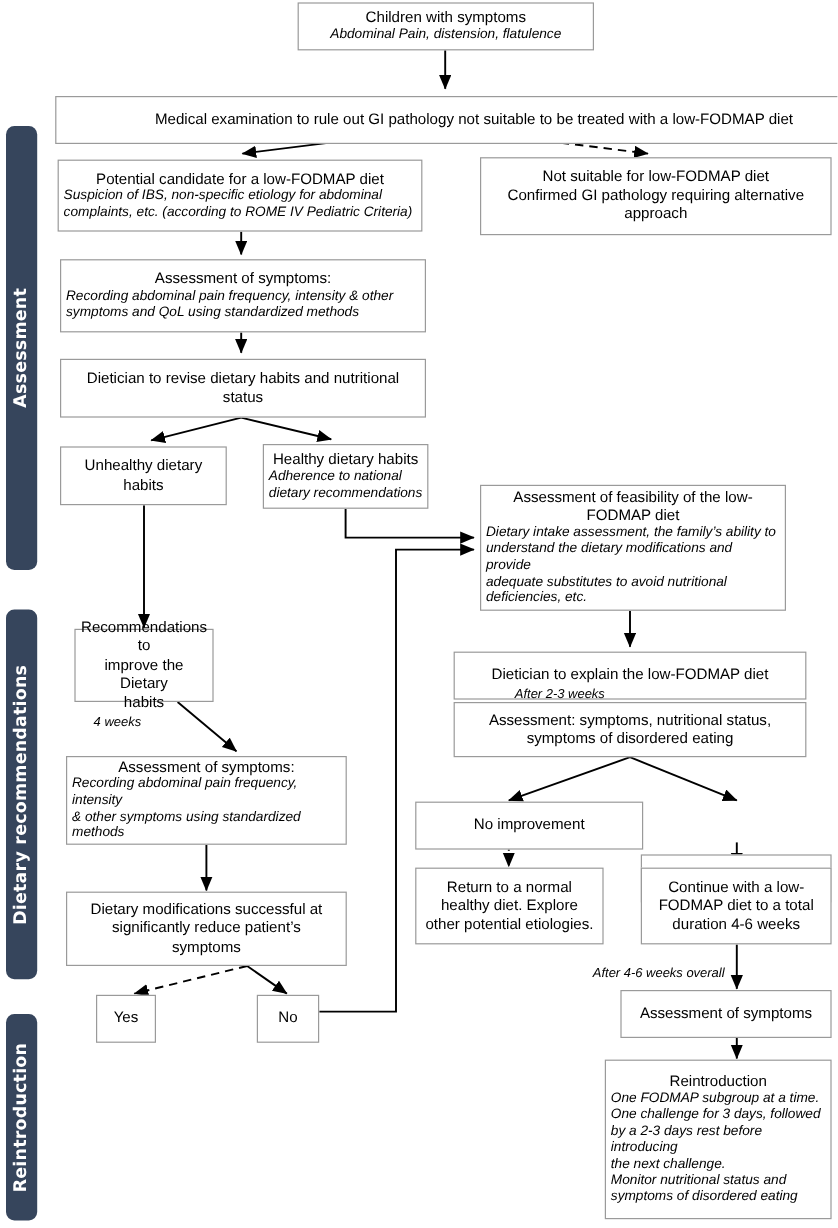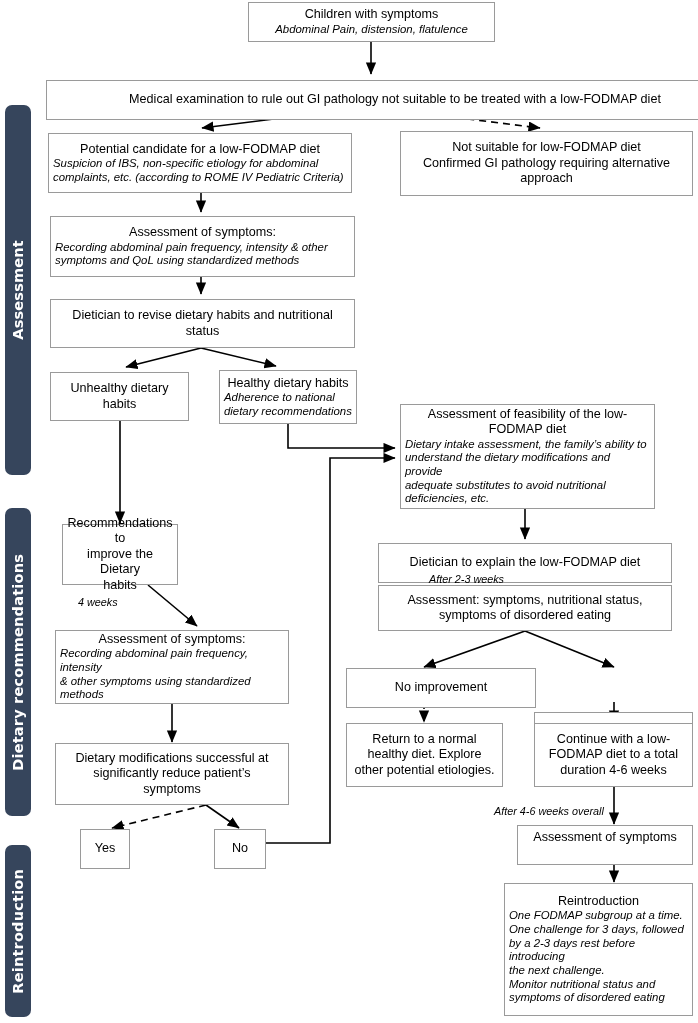--- a/index.html
+++ b/index.html
@@ -226,21 +226,21 @@
 healthy diet. Explore
 other potential etiologies.</div>
   </div>
 
   <div class="node center" style="left:534px;top:723px;width:159px;height:64px;">
     <div class="ttl">Continue with a low-
 FODMAP diet to a total
 duration 4-6 weeks</div>
   </div>
 
-  <div class="node center" style="left:517px;top:825px;width:176px;height:29px;justify-content:flex-end;">
+  <div class="node center" style="left:517px;top:825px;width:176px;height:29px;">
     <div class="ttl">Assessment of symptoms</div>
   </div>
 
   <div class="node" style="left:504px;top:883px;width:189px;height:133px;">
     <div class="ttl">Reintroduction</div>
     <div class="sub">One FODMAP subgroup at a time.
 One challenge for 3 days, followed
 by a  2-3 days rest before introducing
 the next challenge.
 Monitor nutritional status and

